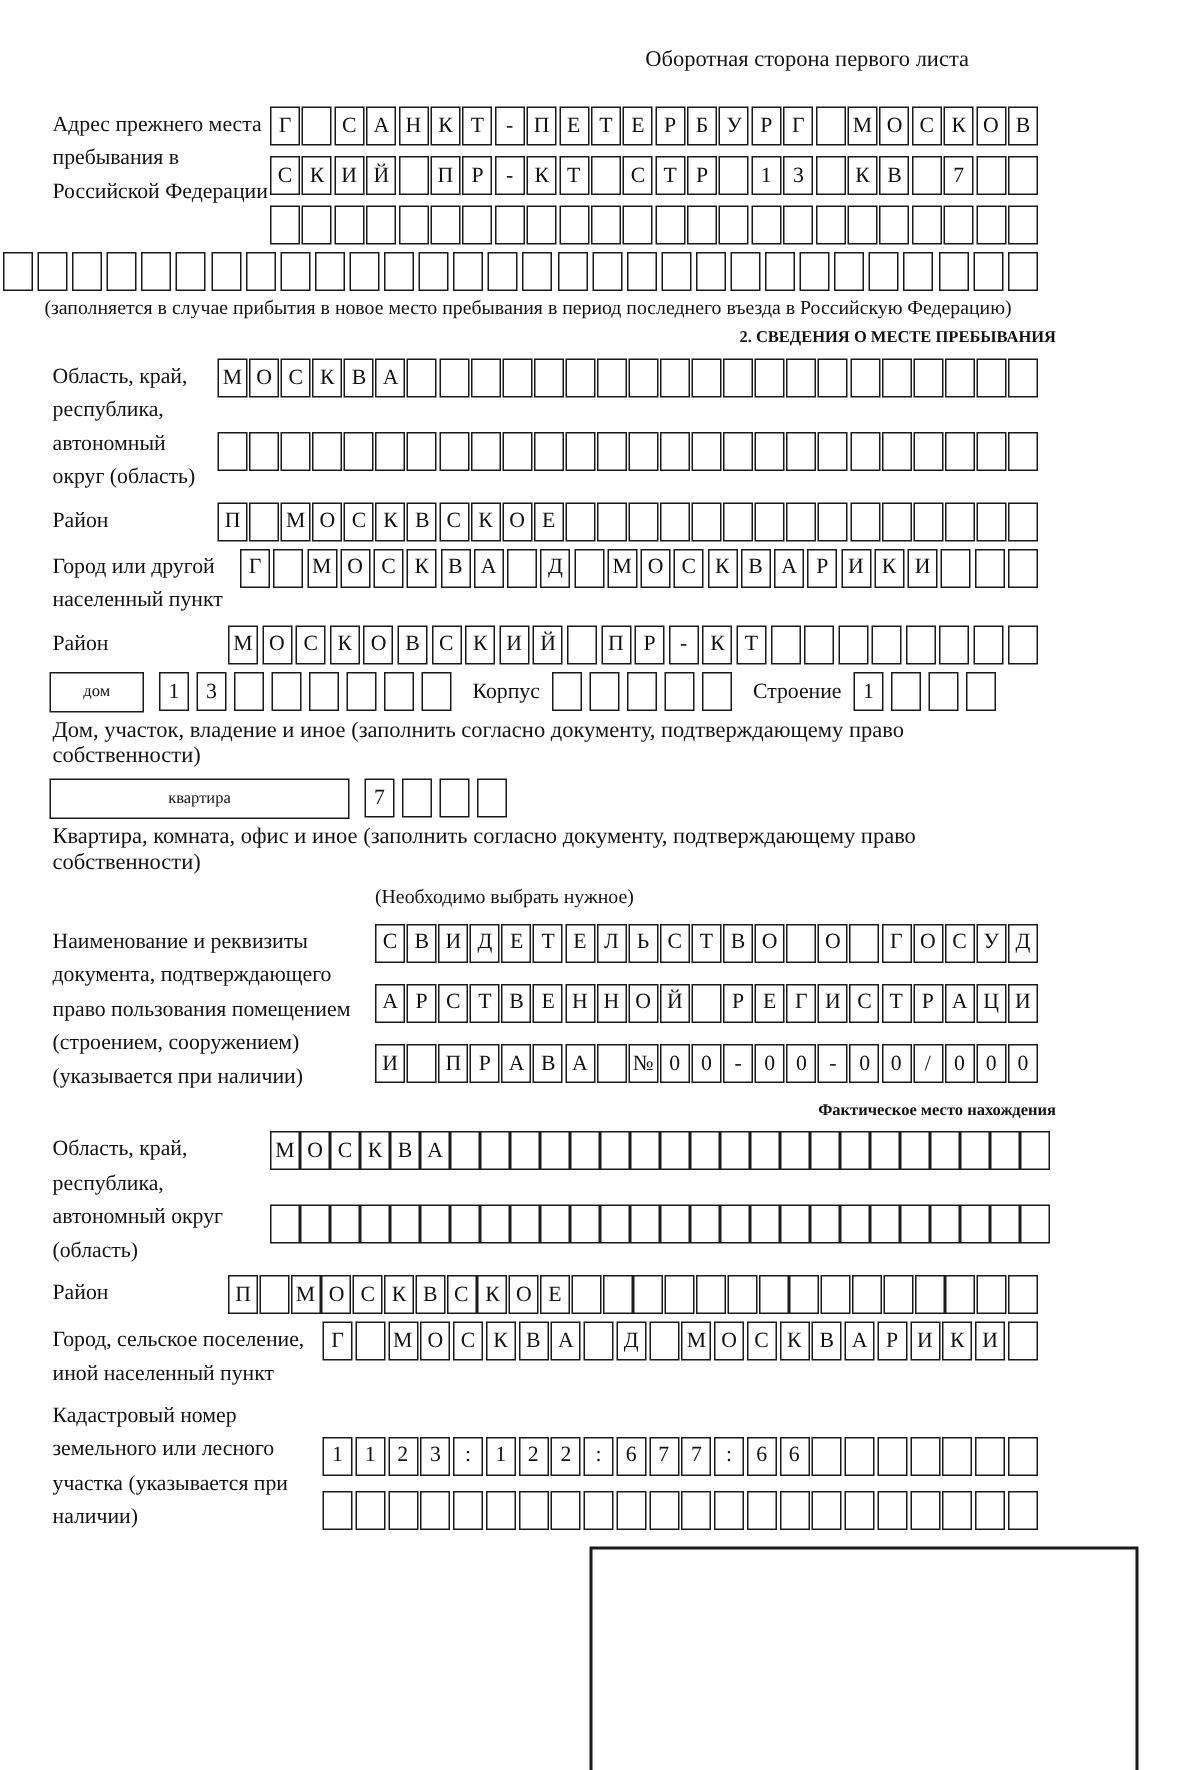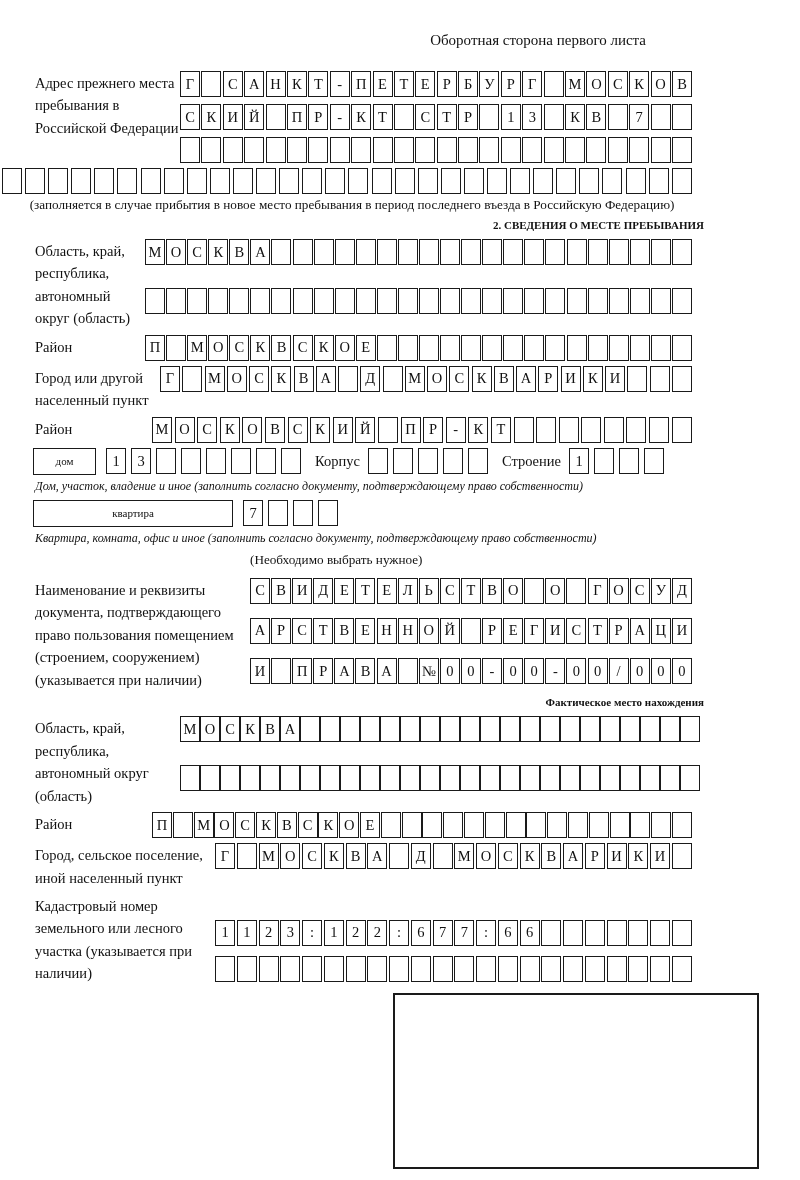--- a/index.html
+++ b/index.html
@@ -28,21 +28,21 @@
   .lw140 { width:145px; flex:0 0 145px; }
   .lw105 { width:110px; flex:0 0 110px; }
   .lw120 { width:125px; flex:0 0 125px; }
   .lw112 { width:117px; flex:0 0 117px; }
   .lw210 { width:215px; flex:0 0 215px; }
   .lw175 { width:180px; flex:0 0 180px; }
 
   .fullrow { padding:0 12px 0 2px; margin-bottom:3px; }
 
   .caption { font-size:13.2px; text-align:center; margin-bottom:4px; }
-  .caption-left { font-size:12px; padding-left:35px; margin-bottom:6px;font-style:italic; }
+  .caption-left { font-size:15px; padding-left:35px; margin-bottom:6px; }
   .sec-title { font-weight:bold; text-align:right; font-size:11px; margin:6px 0 8px 0; }
 
   .house-line { display:flex; align-items:center; padding:0 40px 0 33px; margin-bottom:4px; }
   .wide-box {
     border:1.6px solid #1a1a1a; height:27px; display:flex;
     align-items:center; justify-content:center; font-size:11px; background:#fff;
   }
   .dom-box { width:164px; margin-right:10px; }
   .kv-box  { width:200px; margin-right:10px; }
   .house-line .cells { flex:0 0 auto; gap:5px; justify-content:flex-start; }

